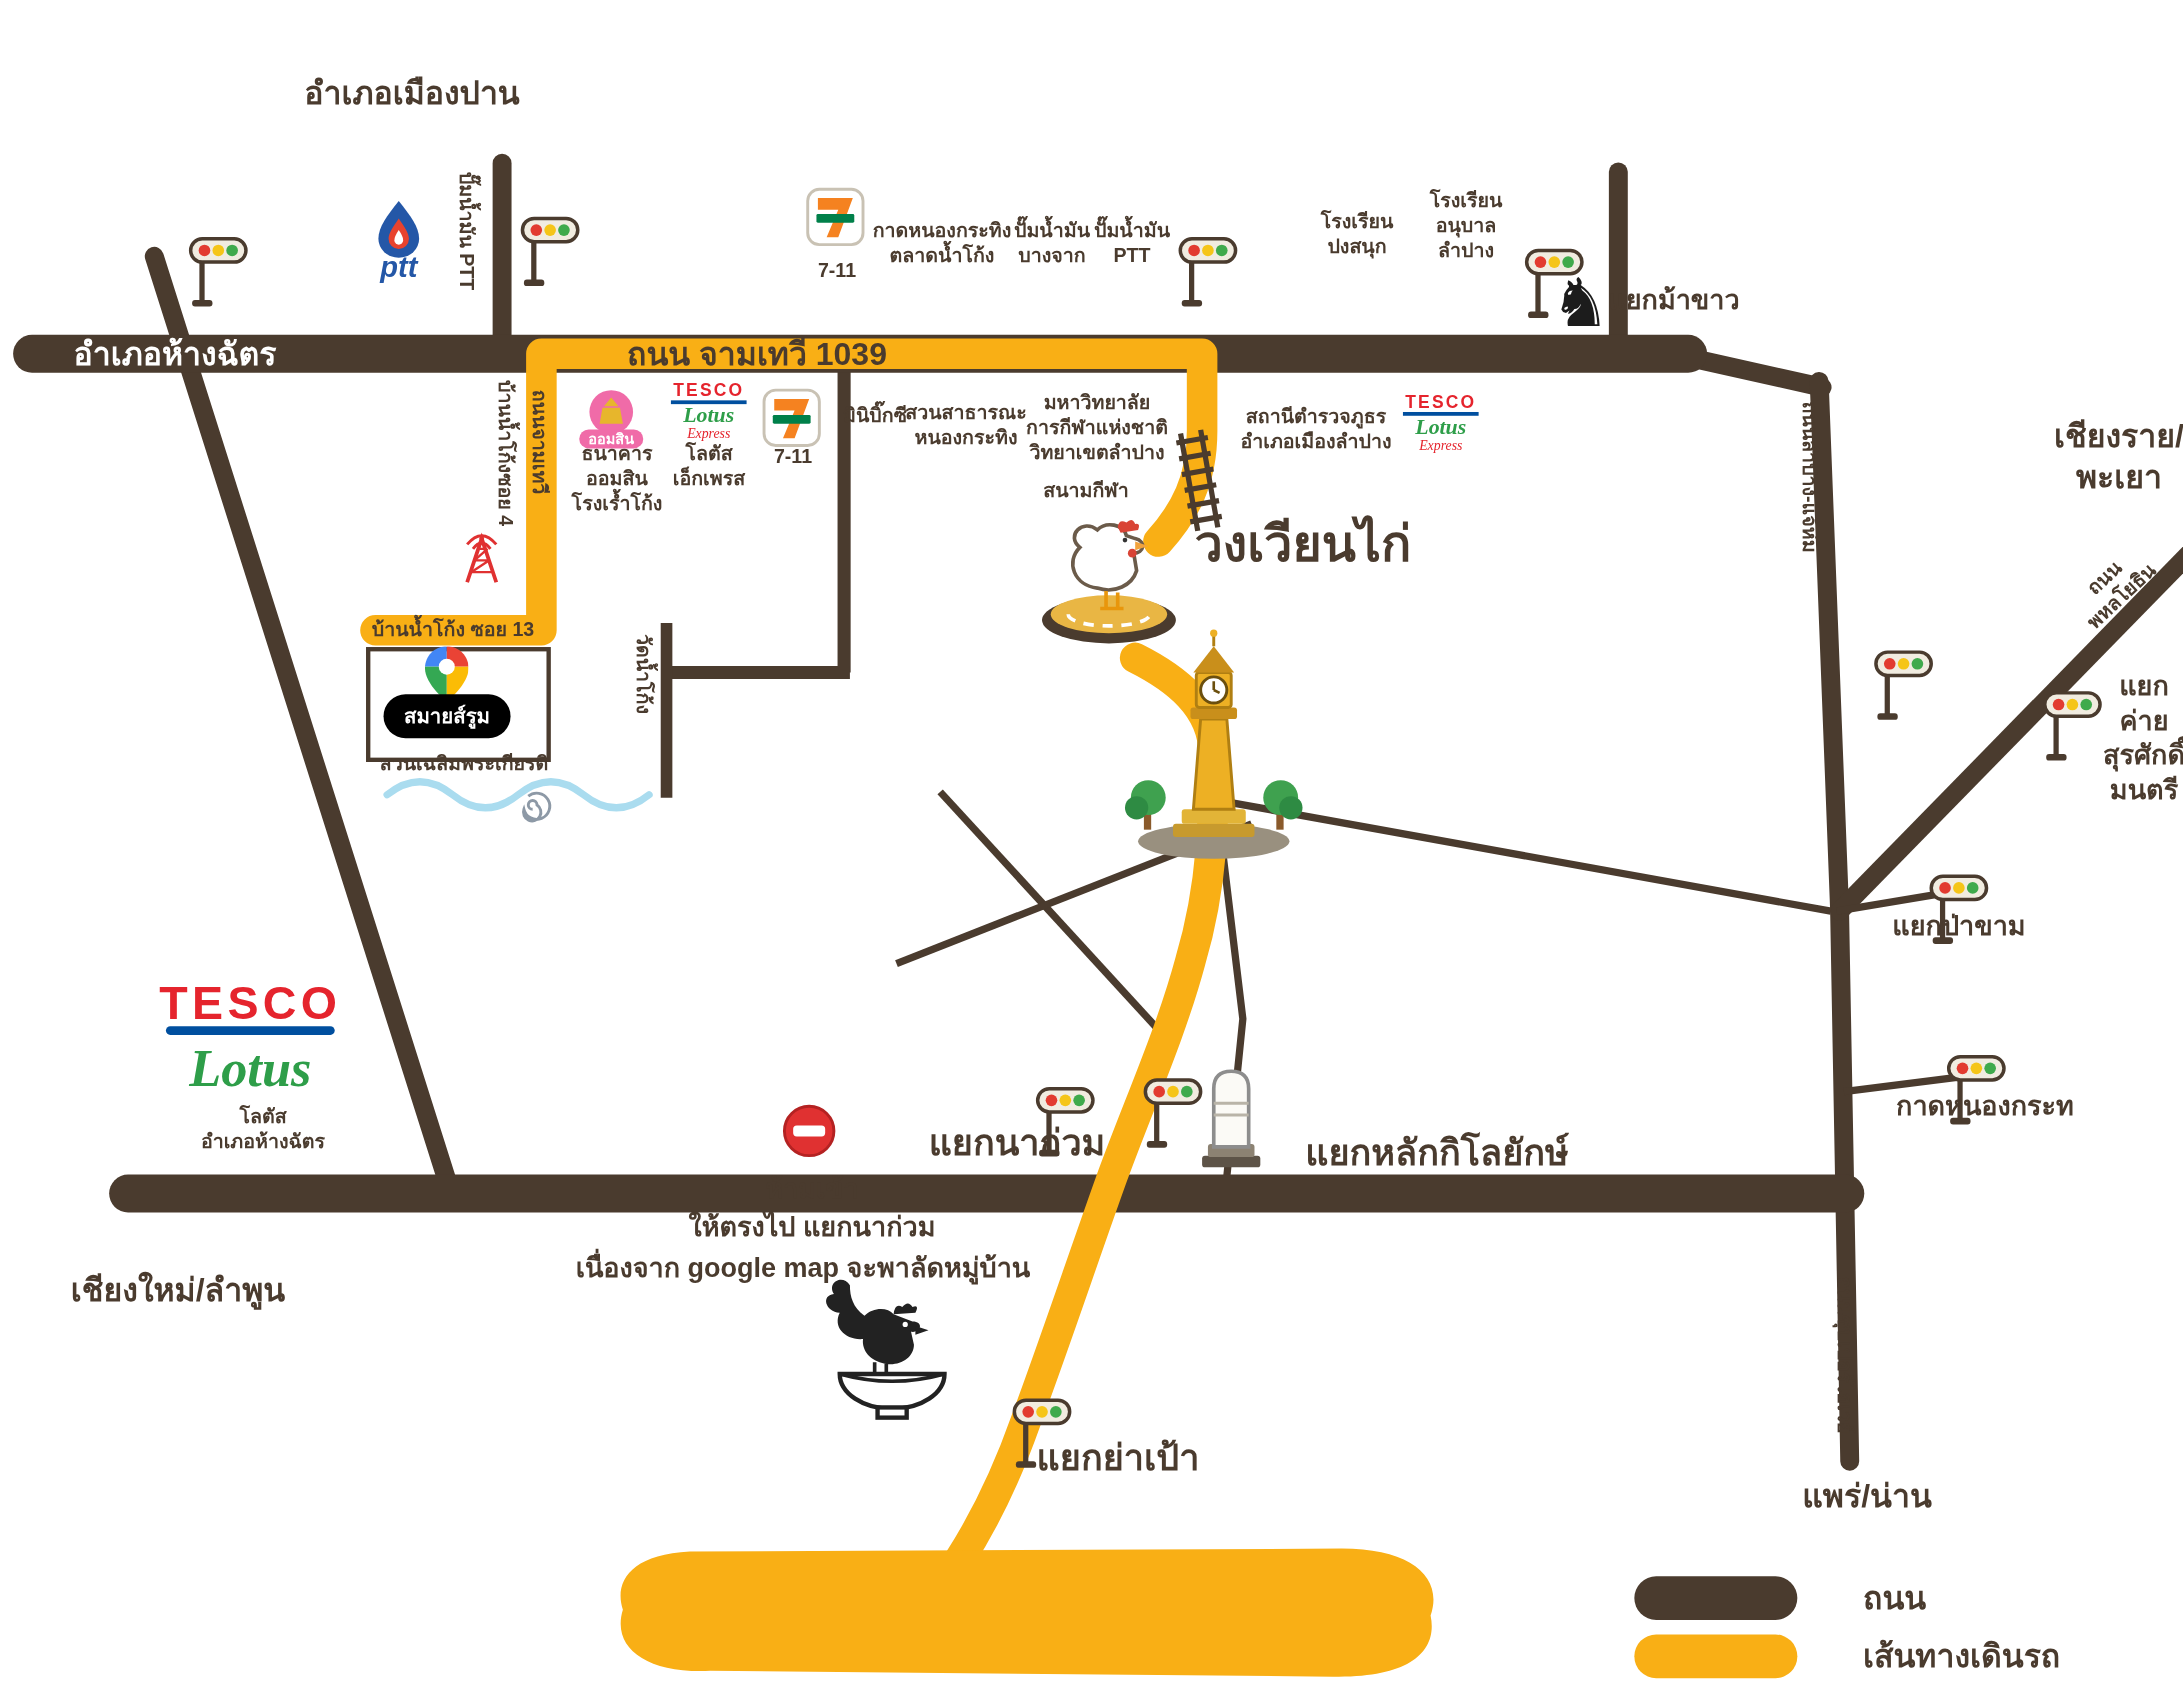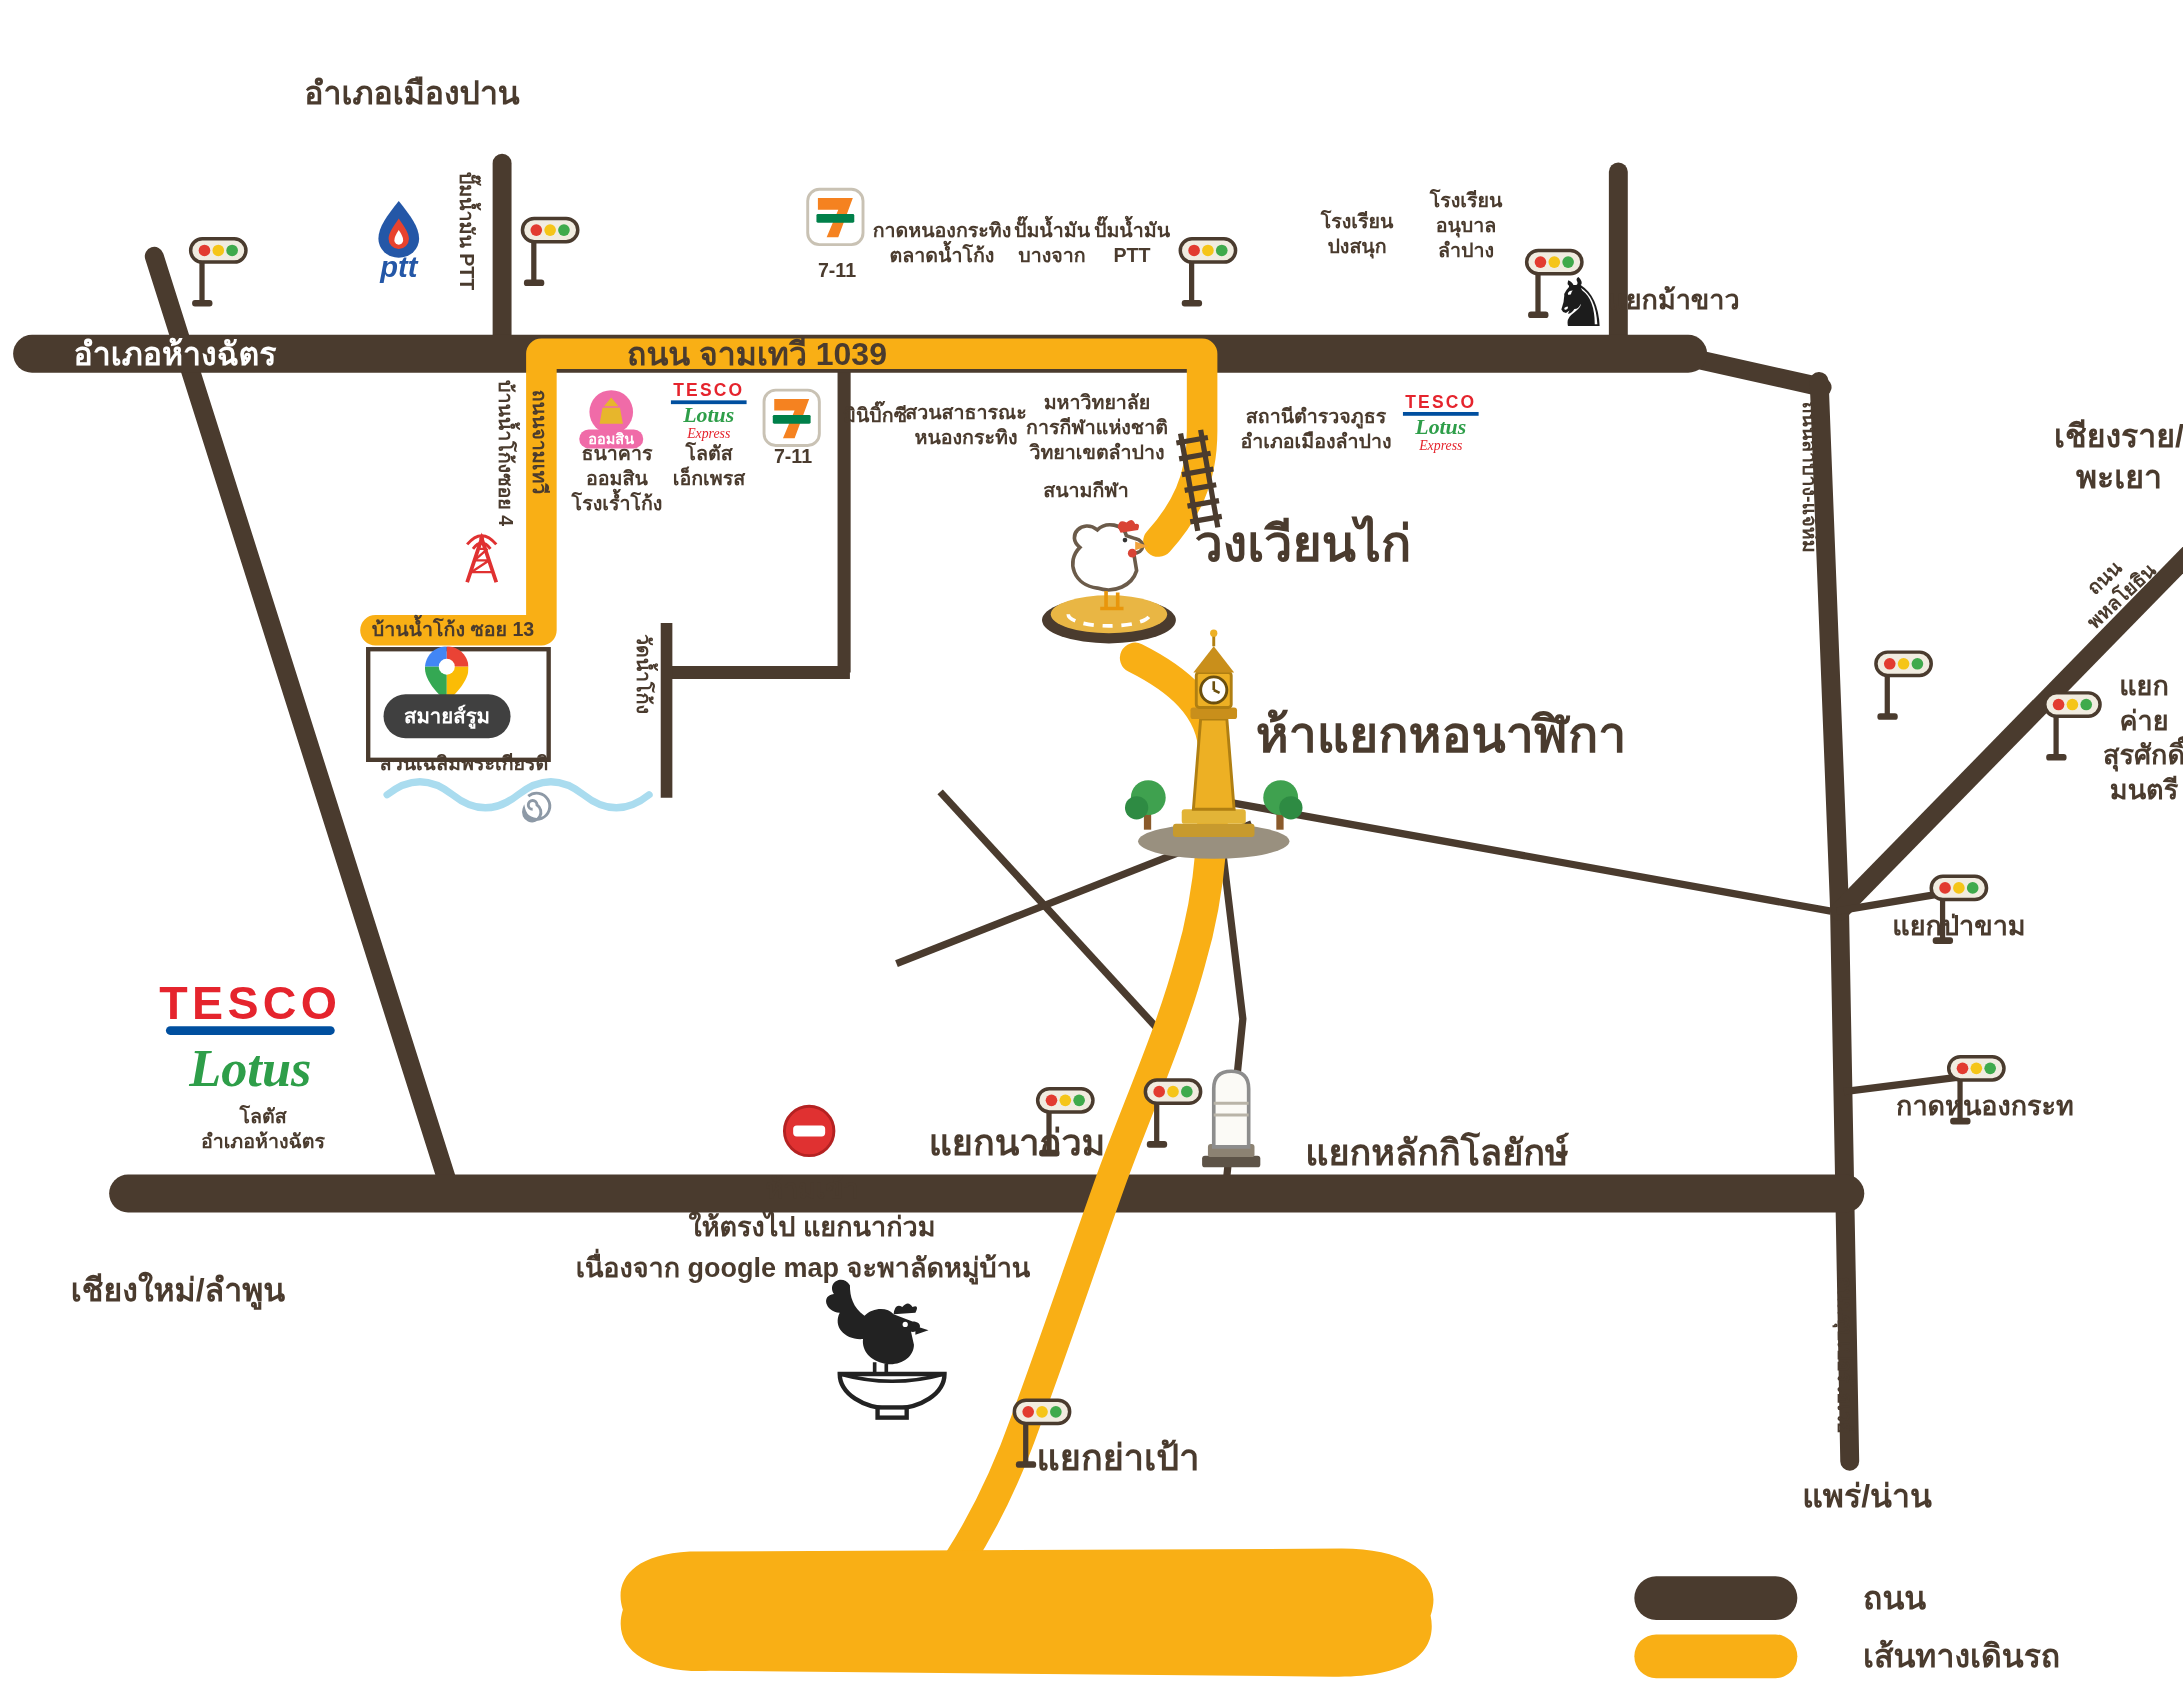--- a/index.html
+++ b/index.html
@@ -10,21 +10,21 @@
   .label{position:absolute;transform:translate(-50%,-50%);color:#4a3b2e;font-weight:bold;text-align:center;white-space:pre-line;line-height:1.28}
   .s1{font-size:50px}
   .s2{font-size:36px}
   .s3{font-size:32px}
   .s4{font-size:27px}
   .s5{font-size:19.6px}
   .white{color:#ffffff}
   .vert{transform:translate(-50%,-50%) rotate(90deg)}
   .rot43{transform:translate(-50%,-50%) rotate(-43deg)}
   .left{transform:translateY(-50%);text-align:left}
-  .pill{position:absolute;transform:translate(-50%,-50%);background:#404040;color:#fff;border-radius:727px;padding:5.8px 20.4px;font-size:20.4px;font-weight:bold;white-space:nowrap}
+  .pill{position:absolute;transform:translate(-50%,-50%);background:#000000;color:#fff;border-radius:727px;padding:5.8px 20.4px;font-size:20.4px;font-weight:bold;white-space:nowrap}
   
   .t-tesco{font-family:"Liberation Sans",sans-serif;font-weight:bold;font-size:12px;fill:#e5242d;letter-spacing:1.5px}
   .t-lotus{font-family:"Liberation Serif",serif;font-style:italic;font-weight:bold;font-size:15px;fill:#2e9e49}
   .t-express{font-family:"Liberation Serif",serif;font-style:italic;font-size:9.5px;fill:#e5242d}
   .t-tesco-big{font-family:"Liberation Sans",sans-serif;font-weight:bold;font-size:32px;fill:#e5242d;letter-spacing:3px}
   .t-lotus-big{font-family:"Liberation Serif",serif;font-style:italic;font-weight:bold;font-size:36px;fill:#2e9e49}
   .t-gsb{font-family:"Liberation Sans",sans-serif;font-weight:bold;font-size:10px;fill:#ffffff}
   .t-ptt{font-family:"Liberation Sans",sans-serif;font-style:italic;font-weight:bold;font-size:20px;fill:#2457a7}
   .t-horse{font-family:"DejaVu Sans",sans-serif;font-size:46px;fill:#1c1c1c}
 </style>
@@ -231,21 +231,20 @@
 <div class="label s4" style="left:1674px;top:300px">แยกม้าขาว</div>
 <div class="label s3" style="left:2119px;top:457px">เชียงราย/พะเยา</div>
 <div class="label s5 rot43" style="left:2113px;top:587px">ถนนพหลโยธิน</div>
 <div class="label s5 vert" style="left:1809px;top:477px">ถนนลำปาง-แจ้ห่ม</div>
 <div class="label s4" style="left:2144px;top:738px">แยกค่ายสุรศักดิ์มนตรี</div>
 <div class="label s4" style="left:1959px;top:926px">แยกป่าขาม</div>
 <div class="label s4" style="left:1985px;top:1106px">กาดหนองกระท</div>
 <div class="label s5 vert" style="left:1844px;top:1355px">ถนนซุปเปอร์ไฮเวย์</div>
 <div class="label s3" style="left:1867px;top:1496px">แพร่/น่าน</div>
 <div class="label s1" style="left:1303px;top:544px">วงเวียนไก่</div>
-<div class="label s1" style="left:1441px;top:735px">ห้าแยกหอนาฬิกา</div>
 <div class="label s2" style="left:1017px;top:1143px">แยกนาก่วม</div>
 <div class="label s2" style="left:1437px;top:1153px">แยกหลักกิโลยักษ์</div>
 <div class="label s2" style="left:1118px;top:1458px">แยกย่าเป้า</div>
 <div class="label s3" style="left:178px;top:1290px">เชียงใหม่/ลำพูน</div>
 <div class="label s3 left" style="left:1863px;top:1598px">ถนน</div>
 <div class="label s3 left" style="left:1863px;top:1656px">เส้นทางเดินรถ</div>
 
 <div class="label s5 vert" style="left:466px;top:231px">ปั๊มน้ำมัน PTT</div>
 <div class="label s5" style="left:942px;top:243px">กาดหนองกระทิง
 ตลาดน้ำโก้ง</div>

